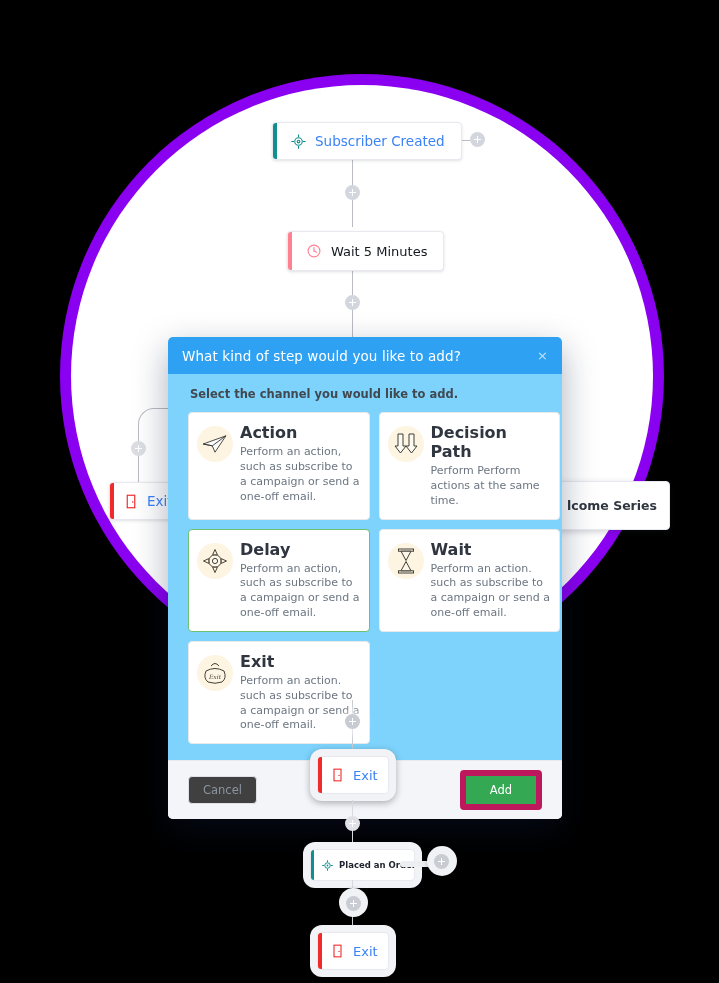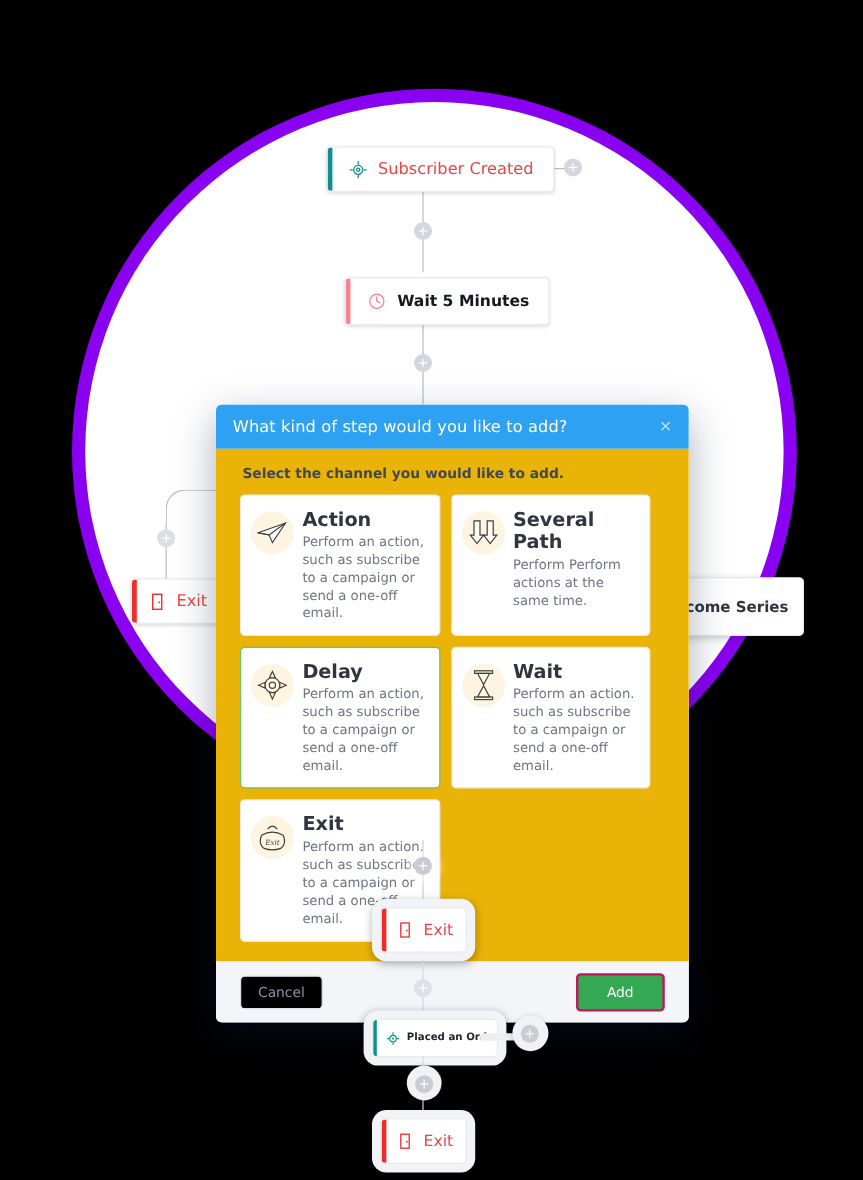--- a/index.html
+++ b/index.html
@@ -25,50 +25,50 @@
 
   .elbow{position:absolute;border-left:1px solid #b9bcc4;border-top:1px solid #b9bcc4;
          border-top-left-radius:16px;}
 
   
   .node{position:absolute;background:#fff;border:1px solid #e7e9ee;border-radius:4px;
         display:flex;align-items:center;box-shadow:0 1px 3px rgba(30,40,60,.14);
         overflow:hidden;}
   .node .bar{position:absolute;left:0;top:0;bottom:0;width:4px;}
   .node .nicon{margin-left:18px;display:flex;align-items:center;justify-content:center;}
-  .node .nlabel{margin-left:9px;margin-right:16px;white-space:nowrap;color:#ef4444;}
+  .node .nlabel{margin-left:9px;margin-right:16px;white-space:nowrap;color:#3b82f6;}
 
   
   .halo{position:absolute;background:#f2f3f6;border-radius:12px;
         box-shadow:0 2px 7px rgba(0,0,0,.30);padding:7px;}
   .halo > .node{position:relative;left:auto;top:auto;}
 
   
-  .modal{position:absolute;left:180px;top:337px;width:394px;border-radius:5px;
+  .modal{position:absolute;left:168px;top:337px;width:394px;border-radius:5px;
          background:#fff;box-shadow:0 12px 34px rgba(15,25,60,.35);overflow:hidden;}
   .modal-head{height:37px;background:#2ea1f2;display:flex;align-items:center;
               justify-content:space-between;padding:0 14px;}
   .modal-title{color:#fff;font-size:13.5px;letter-spacing:.1px;}
   .modal-close{color:#bfe2fb;font-size:13px;cursor:default;line-height:1;}
-  .modal-body{padding:13px 32px 16px 20px;background:#eab308;}
+  .modal-body{padding:13px 2px 16px 20px;background:#7dd3fc;}
   .modal-sub{font-size:11.5px;color:#41484f;font-weight:bold;margin:0 0 11px 2px;}
   .grid{display:grid;grid-template-columns:1fr 1fr;gap:9px;}
   .card{border:1px solid #e8e9ec;border-radius:4px;padding:10px 9px 10px 8px;
         display:flex;gap:7px;align-items:flex-start;min-height:56px;background:#fff;}
   .card.sel{border:1px solid #6cc070;}
   .card-ico{flex:0 0 36px;height:36px;display:flex;align-items:center;justify-content:center;
             border-radius:50%;background:#fdf4e2;margin-top:3px;}
   .card-txt{flex:1 1 auto;min-width:0;}
   .card-title{font-size:16px;font-weight:bold;color:#2f3640;margin-bottom:3px;}
   .card-desc{font-size:11px;line-height:1.35;color:#6c7682;}
   .modal-foot{background:#f4f5f9;border-top:1px solid #e8e9ee;padding:9px 20px;
               display:flex;align-items:center;justify-content:space-between;}
   .btn{border-radius:4px;font-size:11.5px;padding:6px 14px;cursor:default;}
-  .btn-cancel{background:#000000;border:1px solid #dfe1e6;color:#8b94a0;}
-  .btn-add{background:#34a853;border:2px solid #be185d;color:#fff;padding:7px 24px;}
+  .btn-cancel{background:#404040;border:1px solid #dfe1e6;color:#8b94a0;}
+  .btn-add{background:#34a853;border:6px solid #be185d;color:#fff;padding:7px 24px;}
 
   
   .welcome{position:absolute;left:556px;top:481px;height:47px;background:#fff;
            border:1px solid #e7e9ee;border-radius:4px;display:flex;align-items:center;
            box-shadow:0 2px 6px rgba(30,40,60,.22);overflow:hidden;}
   .welcome span{font-size:12.5px;font-weight:bold;color:#2f3640;white-space:nowrap;
                 margin-left:10px;margin-right:12px;}
 </style>
 </head>
 <body>
@@ -108,21 +108,21 @@
 
   <div class="node" style="left:287px;top:231px;height:38px;">
     <div class="bar" style="background:#ff8090;"></div>
     <div class="nicon">
       <svg width="16" height="16" viewBox="0 0 20 20">
         <circle cx="10" cy="10" r="7.4" fill="none" stroke="#ff8090" stroke-width="1.4"></circle>
         <line x1="10" y1="10" x2="10" y2="5.6" stroke="#ff8090" stroke-width="1.4" stroke-linecap="round"></line>
         <line x1="10" y1="10" x2="13.2" y2="11.6" stroke="#ff8090" stroke-width="1.4" stroke-linecap="round"></line>
       </svg>
     </div>
-    <div class="nlabel" style="font-size:13px;font-weight:bold;color:#14181f;">Wait 5 Minutes</div>
+    <div class="nlabel" style="font-size:13px;font-weight:normal;color:#14181f;">Wait 5 Minutes</div>
   </div>
 
   <div class="node" style="left:109px;top:482px;height:36px;">
     <div class="bar" style="background:#ef2b2b;"></div>
     <div class="nicon" style="margin-left:14px;">
       <svg width="14" height="15" viewBox="0 0 16 18">
         <rect x="3.5" y="1.5" width="9" height="15" fill="none" stroke="#ef2b2b" stroke-width="1.4"></rect>
         <circle cx="10" cy="9.5" r="0.9" fill="#ef2b2b"></circle>
       </svg>
     </div>
@@ -159,21 +159,21 @@
         <div class="card">
           <div class="card-ico">
             <svg width="26" height="24" viewBox="0 0 26 24">
               <g fill="#fdfaf2" stroke="#3f3e38" stroke-width="1">
                 <path d="M5 2 h5 v12 h3 l-5.5 7 l-5.5 -7 h3 z"></path>
                 <path d="M16 2 h5 v12 h3 l-5.5 7 l-5.5 -7 h3 z"></path>
               </g>
             </svg>
           </div>
           <div class="card-txt">
-            <div class="card-title">Several Path</div>
+            <div class="card-title">Decision Path</div>
             <div class="card-desc">Perform Perform actions at the same time.</div>
           </div>
         </div>
 
         <div class="card sel">
           <div class="card-ico">
             <svg width="26" height="26" viewBox="0 0 26 26">
               <g fill="none" stroke="#4a4132" stroke-width="1">
                 <circle cx="13" cy="13" r="6.2" fill="#fdf8ec"></circle>
                 <circle cx="13" cy="13" r="2.6"></circle>

